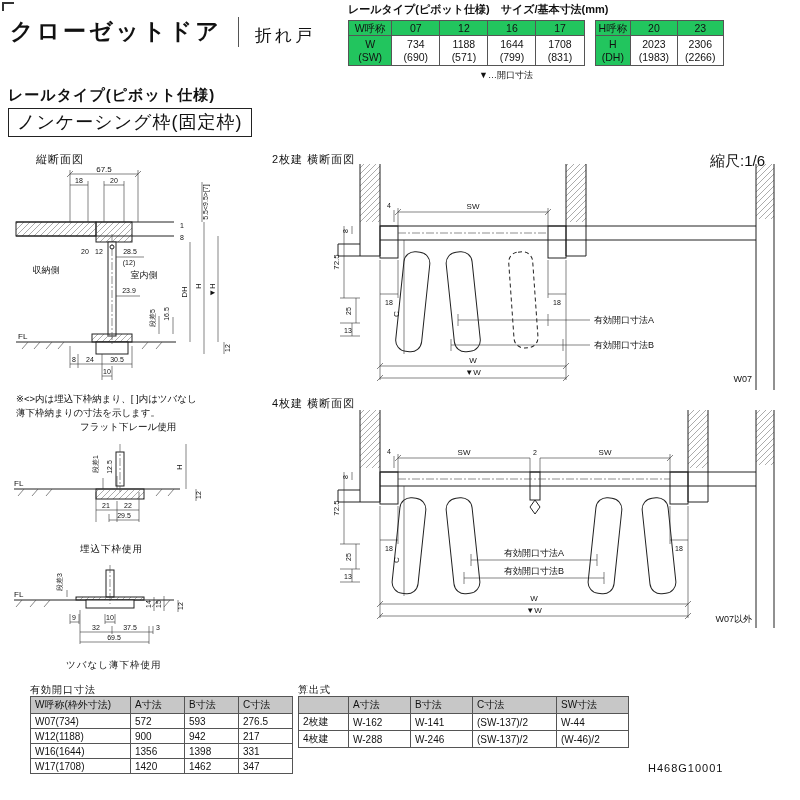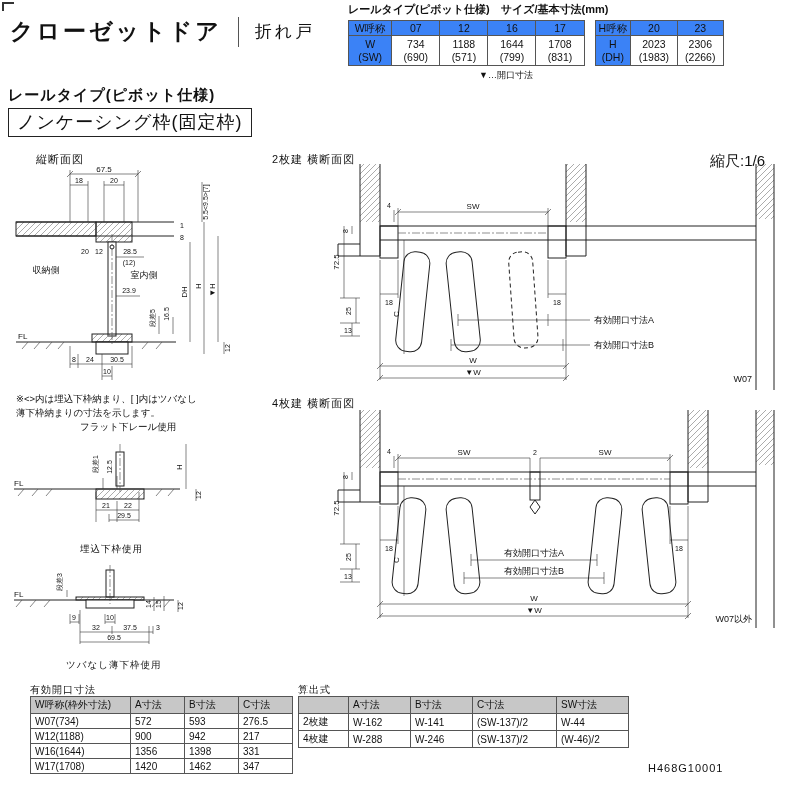--- a/index.html
+++ b/index.html
@@ -1,30 +1,30 @@
 <!DOCTYPE html>
 <html><head>
 <meta charset="utf-8">
 <style>
   *{box-sizing:border-box;margin:0;padding:0}
   html,body{background:#fff}
   .page{position:relative;width:800px;height:800px;background:#fff;overflow:hidden;
         font-family:"Liberation Sans","DejaVu Sans",sans-serif;color:#111}
   .abs{position:absolute}
   .corner{left:2px;top:2px;width:12px;height:9px;border-left:2px solid #333;border-top:2px solid #333}
-  .title-block{left:10px;top:16px;display:flex;align-items:center;gap:16px}
+  .title-block{left:10px;top:16px;display:flex;align-items:flex-end;gap:16px}
   .title{font-size:23px;font-weight:700;letter-spacing:3px}
   .tdiv{width:1px;height:30px;background:#555}
   .subtitle{font-size:17px;letter-spacing:3px}
   .size-wrap{left:348px;top:2px;width:376px}
   .size-caption{font-size:11px;font-weight:700;margin-bottom:3px}
   .size-row{display:flex;gap:10px}
   .sz{border-collapse:collapse;font-size:10.5px;line-height:1.2}
   .sz th,.sz td{border:1px solid #555;text-align:center;vertical-align:middle;padding:0 2px;font-weight:400}
-  .sz th{background:#3b82f6}
+  .sz th{background:#22c55e}
   .sz tr:first-child th{height:15px}
   .sz tr:last-child th,.sz tr:last-child td{height:30px}
   .wc0{width:48px}.wcn{width:54px}.hc0{width:40px}.hcn{width:52px}
   .num{display:block}
   .legend{font-size:9px;margin-top:3px;text-align:center;padding-right:60px}
   .rail-type{left:8px;top:86px;font-size:15px;font-weight:700;letter-spacing:1px}
   .frame-type{left:8px;top:108px;font-size:18px;border:1.5px solid #222;padding:1px 8px 2px;letter-spacing:1px}
   .dwg-title{font-size:11px;letter-spacing:1px}
   .scale{font-size:15px}
   .dwg{position:absolute}

